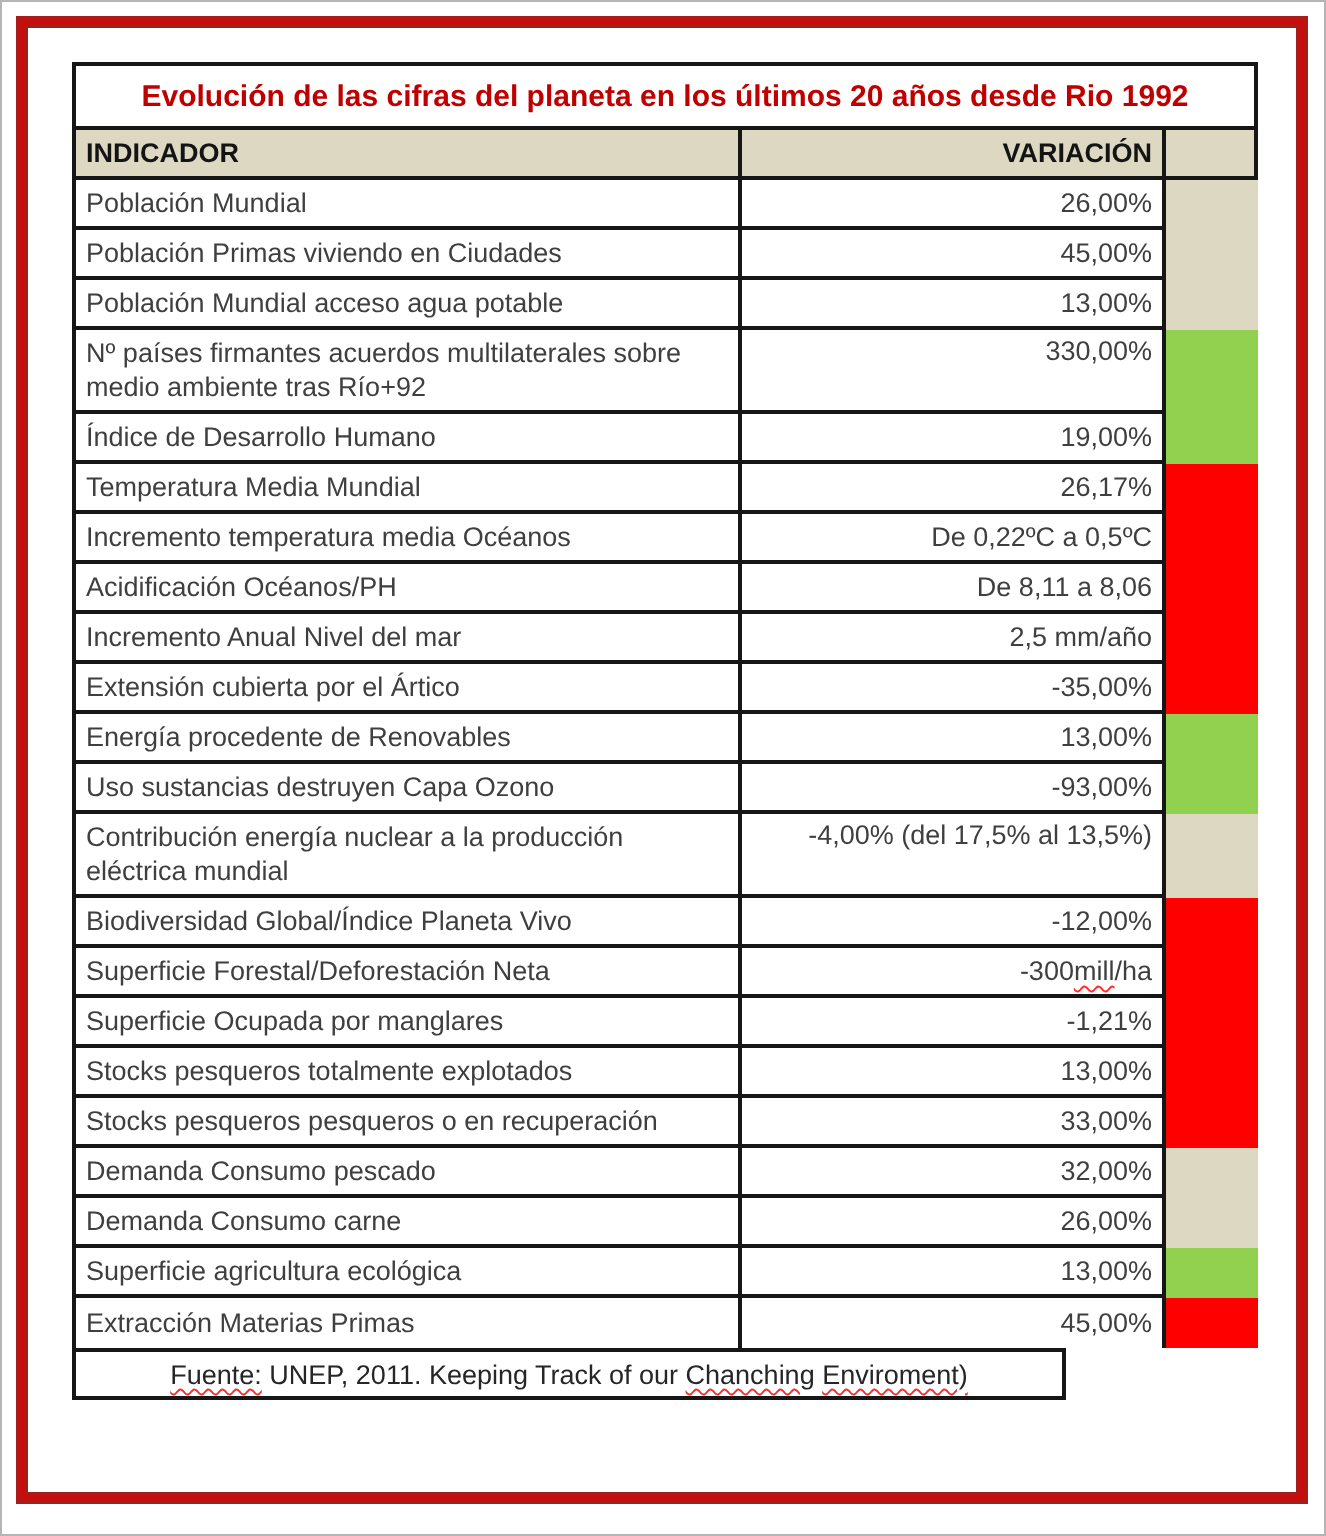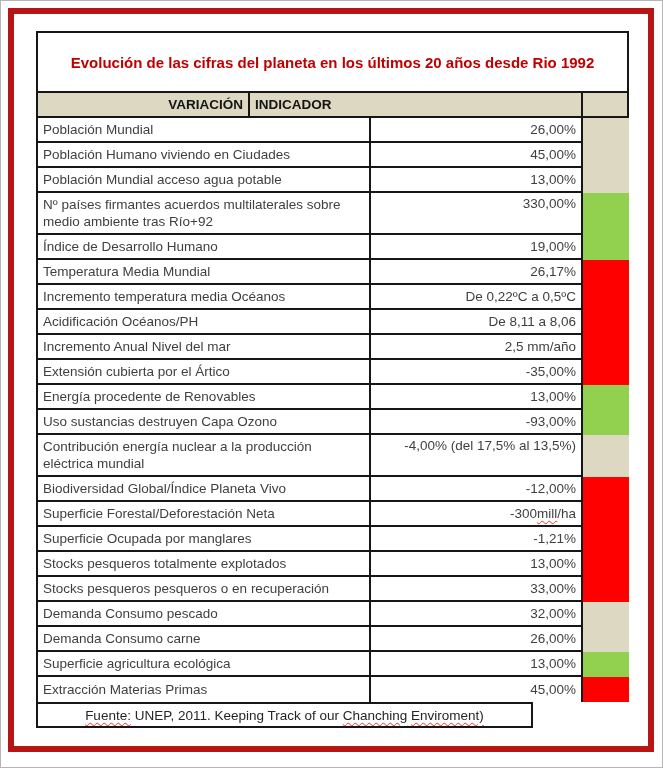--- a/index.html
+++ b/index.html
@@ -21,21 +21,21 @@
   .tablewrap {
     position: absolute;
     left: 23px; top: 18px;
     width: 593px;
     border-left: 2px solid #161616;
     border-top: 2px solid #161616;
     font-size: 13.5px;
     color: #3f3f3f;
   }
   .titlebox {
-    width: 591px; height: 60px;
+    width: 591px; height: 32px;
     border-right: 2px solid #161616;
     border-bottom: 2px solid #161616;
     display: flex; align-items: center; justify-content: center;
     background: #ffffff;
   }
   .titlebox .t {
     font-weight: bold;
     font-size: 15px;
     color: #c00000;
   }
@@ -88,32 +88,32 @@
 <body>
 
 <div class="red-frame">
   <div class="tablewrap">
 
     <div class="titlebox">
       <span class="t">Evolución de las cifras del planeta en los últimos 20 años desde Rio 1992</span>
     </div>
 
     <div class="row hrow">
+      <div class="c ind">INDICADOR</div>
       <div class="c val">VARIACIÓN</div>
-      <div class="c ind">INDICADOR</div>
       <div class="c colr"></div>
     </div>
 
     <div class="row">
       <div class="c ind">Población Mundial</div>
       <div class="c val">26,00%</div>
       <div class="c colr" style="background-color: rgb(221, 216, 194);"></div>
     </div>
     <div class="row">
-      <div class="c ind">Población Humano viviendo en Ciudades</div>
+      <div class="c ind">Población Primas viviendo en Ciudades</div>
       <div class="c val">45,00%</div>
       <div class="c colr" style="background-color: rgb(221, 216, 194);"></div>
     </div>
     <div class="row">
       <div class="c ind">Población Mundial acceso agua potable</div>
       <div class="c val">13,00%</div>
       <div class="c colr" style="background-color: rgb(221, 216, 194);"></div>
     </div>
     <div class="row tall">
       <div class="c ind">Nº países firmantes acuerdos multilaterales sobre medio ambiente tras Río+92</div>

